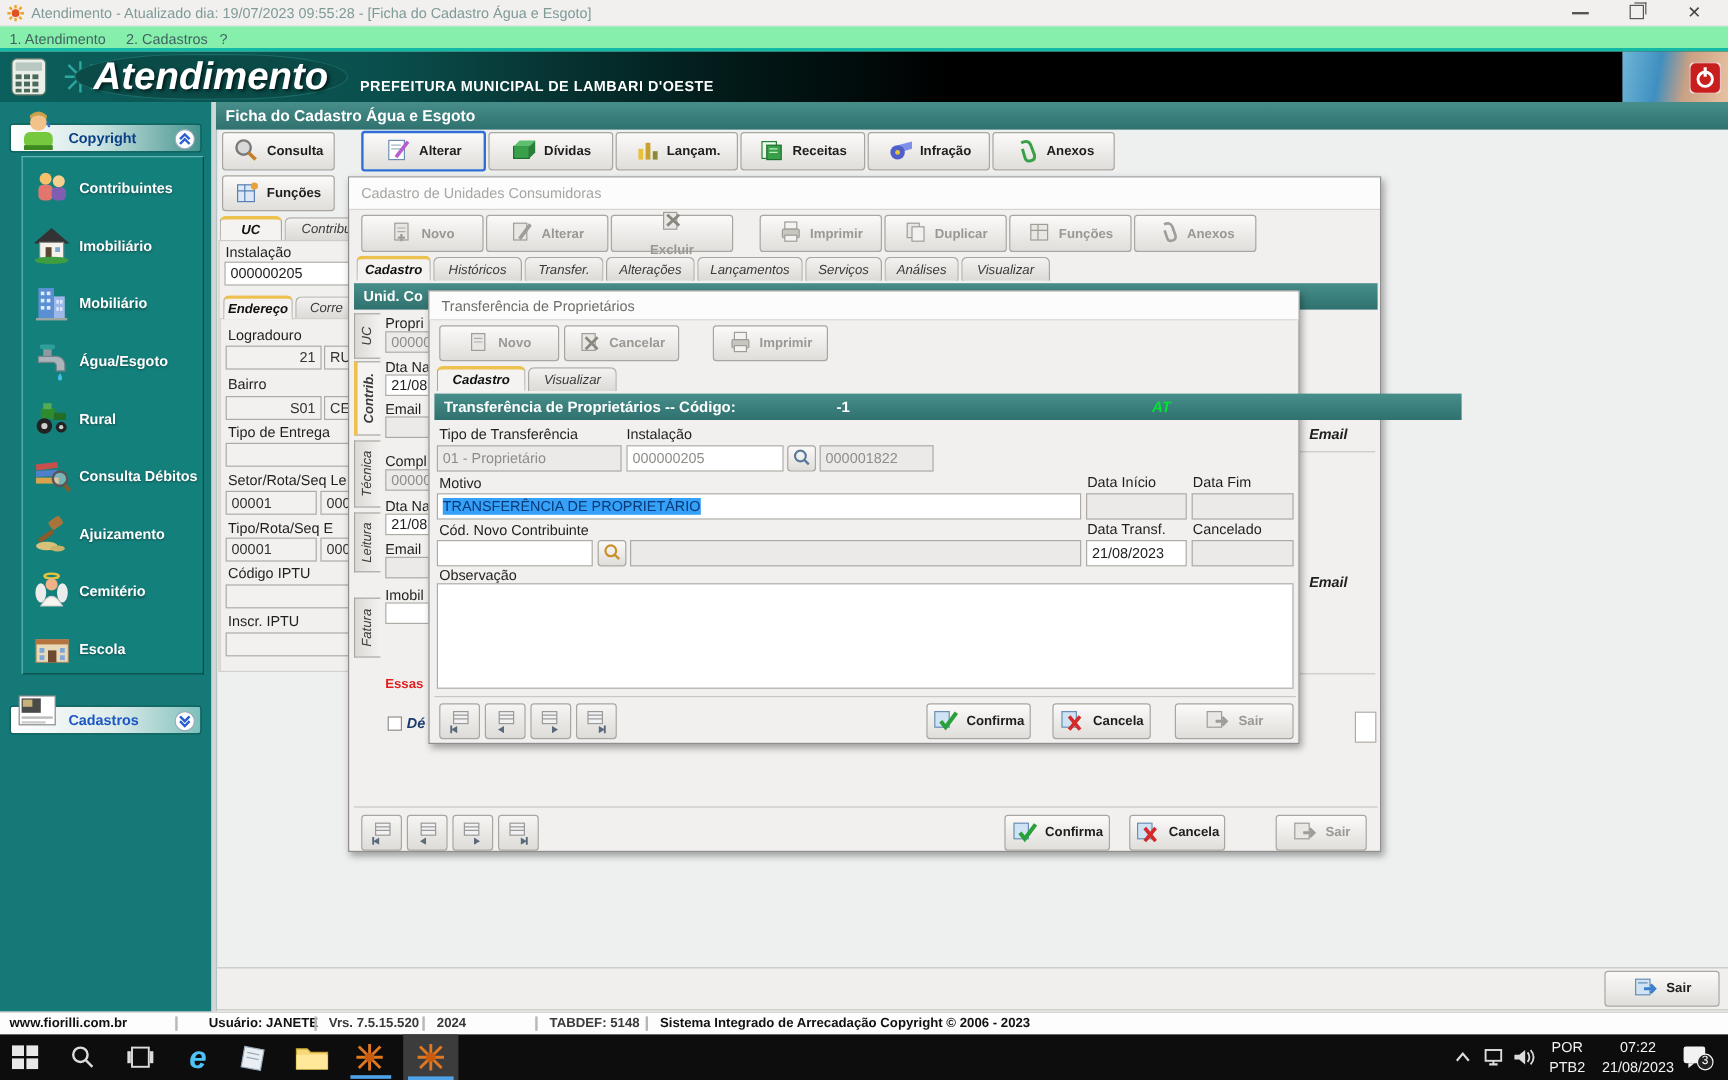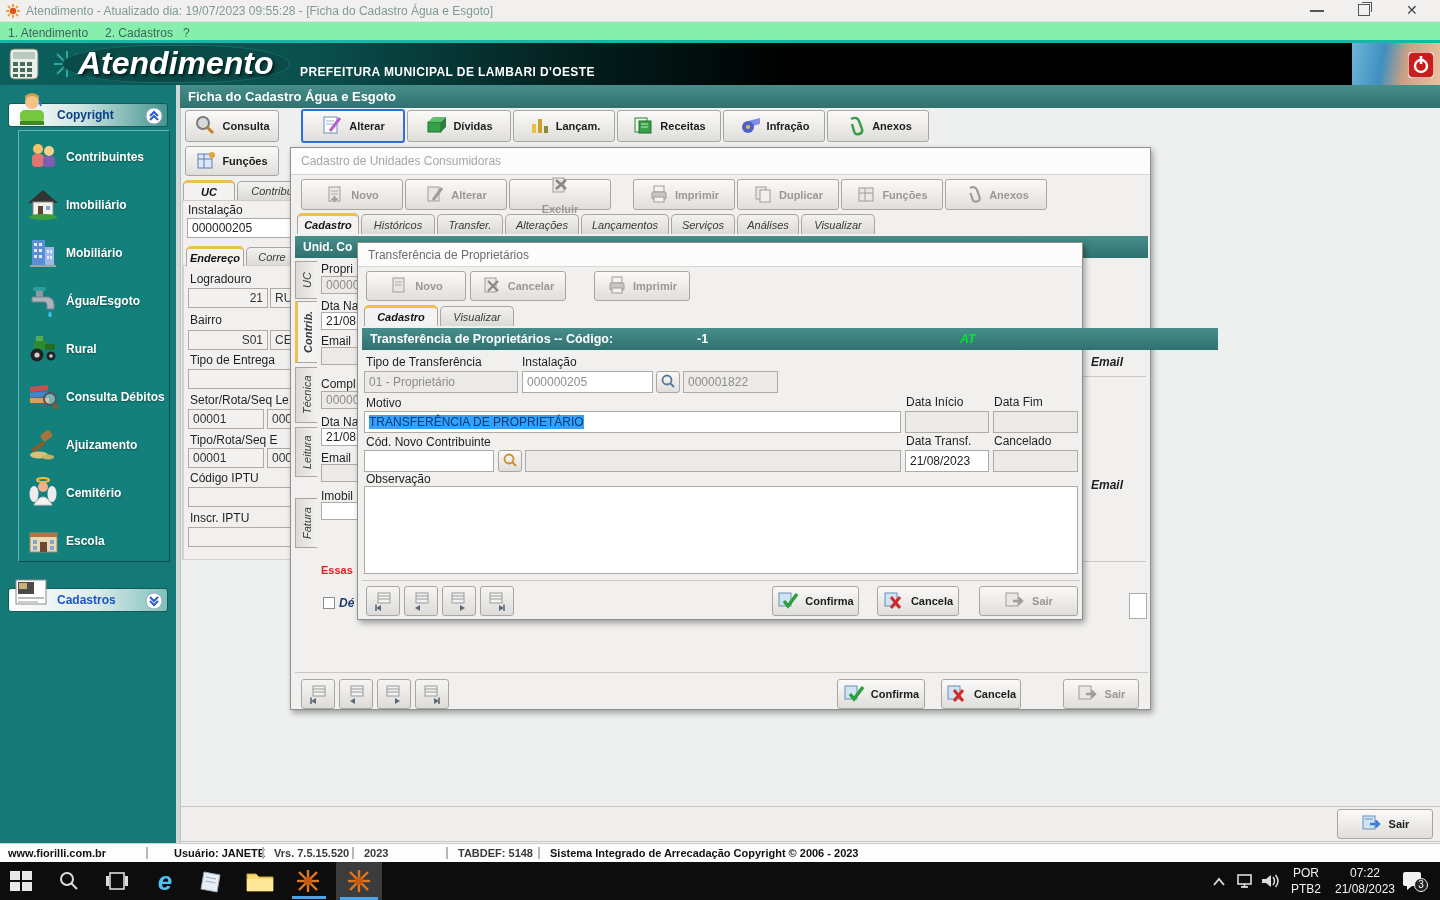--- a/index.html
+++ b/index.html
@@ -707,21 +707,21 @@
           <path d="M9,12 h9 m-3.5,-3.5 l3.5,3.5 l-3.5,3.5" stroke="#a09d98" stroke-width="2.4" fill="none"></path>
         </svg></span>
     <span>Sair</span>
   </div>
 </div>
 
 <div class="abs" style="left:0;top:843px;width:1440px;height:19px;background:#fdfdfd;border-top:1px solid #d0cecb;">
   <span class="seg" style="left:8px;top:3px;">www.fiorilli.com.br</span>
   <span class="seg" style="left:146px;top:3px;border-left:2px solid #b9b7b3;padding-left:26px;">Usuário: JANETE</span>
   <span class="seg" style="left:262px;top:3px;border-left:2px solid #b9b7b3;padding-left:10px;color:#3a3a3a;">Vrs. 7.5.15.520</span>
-  <span class="seg" style="left:352px;top:3px;border-left:2px solid #b9b7b3;padding-left:10px;color:#3a3a3a;">2023</span>
+  <span class="seg" style="left:352px;top:3px;border-left:2px solid #b9b7b3;padding-left:10px;color:#3a3a3a;">2024</span>
   <span class="seg" style="left:446px;top:3px;border-left:2px solid #b9b7b3;padding-left:10px;color:#3a3a3a;">TABDEF: 5148</span>
   <span class="seg" style="left:538px;top:3px;border-left:2px solid #b9b7b3;padding-left:10px;">Sistema Integrado de Arrecadação Copyright © 2006 - 2023</span>
 </div>
 
 <div class="abs" style="left:0;top:862px;width:1440px;height:38px;background:#0d0d0d;">
   <span class="abs" style="left:10px;top:9px;">
     <svg width="22" height="20">
         <rect x="0" y="0" width="10" height="9" fill="#e8e8e8"></rect>
         <rect x="12" y="0" width="10" height="9" fill="#e8e8e8"></rect>
         <rect x="0" y="11" width="10" height="9" fill="#e8e8e8"></rect>

